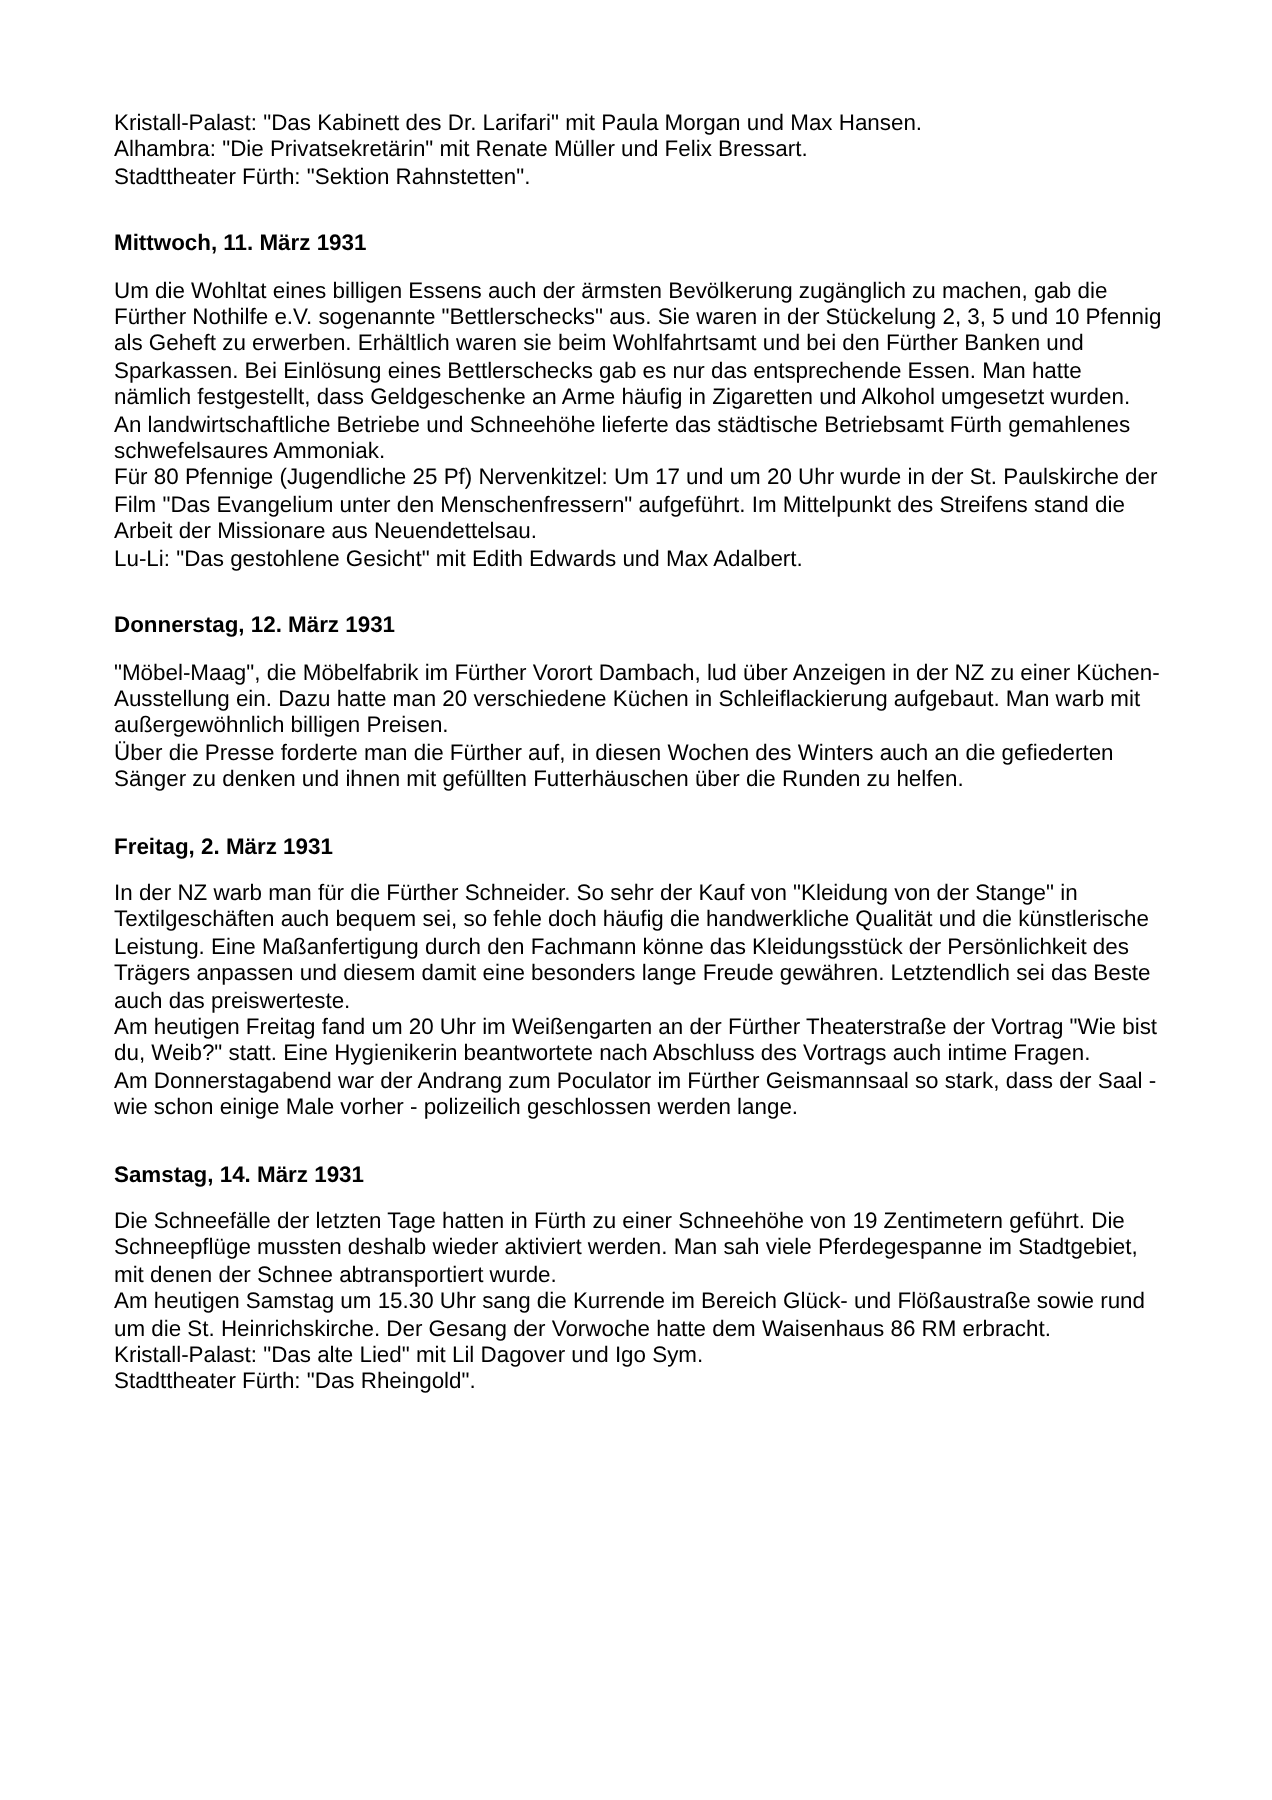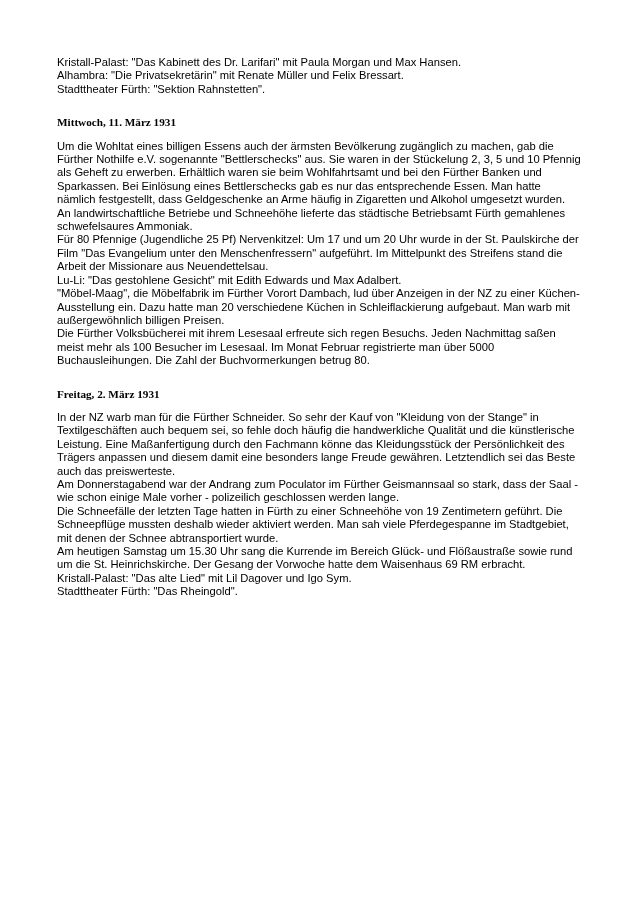--- a/index.html
+++ b/index.html
@@ -26,21 +26,20 @@
   .page p {
     margin: 0;
     padding: 0;
   }
   .day-heading {
     font-size: 11.2px;
     line-height: 13.4px;
     font-weight: bold;
     margin: 20px 0 10px 0;
     padding: 0;
-    font-family: Liberation Serif, serif;
   }
 </style>
 </head>
 <body>
 
 <div class="page">
 
   <div>
     <p>Kristall-Palast: "Das Kabinett des Dr. Larifari" mit Paula Morgan und Max Hansen.</p>
     <p>Alhambra: "Die Privatsekretärin" mit Renate Müller und Felix Bressart.</p>
@@ -49,30 +48,33 @@
 
   <section>
     <h2 class="day-heading">Mittwoch, 11. März 1931</h2>
     <p>Um die Wohltat eines billigen Essens auch der ärmsten Bevölkerung zugänglich zu machen, gab die Fürther Nothilfe e.V. sogenannte "Bettlerschecks" aus. Sie waren in der Stückelung 2, 3, 5 und 10 Pfennig als Geheft zu erwerben. Erhältlich waren sie beim Wohlfahrtsamt und bei den Fürther Banken und Sparkassen. Bei Einlösung eines Bettlerschecks gab es nur das entsprechende Essen. Man hatte nämlich festgestellt, dass Geldgeschenke an Arme häufig in Zigaretten und Alkohol umgesetzt wurden.</p>
     <p>An landwirtschaftliche Betriebe und Schneehöhe lieferte das städtische Betriebsamt Fürth gemahlenes schwefelsaures Ammoniak.</p>
     <p>Für 80 Pfennige (Jugendliche 25 Pf) Nervenkitzel: Um 17 und um 20 Uhr wurde in der St. Paulskirche der Film "Das Evangelium unter den Menschenfressern" aufgeführt. Im Mittelpunkt des Streifens stand die Arbeit der Missionare aus Neuendettelsau.</p>
     <p>Lu-Li: "Das gestohlene Gesicht" mit Edith Edwards und Max Adalbert.</p>
   </section>
 
   <section>
+    <h2 class="day-heading">Donnerstag, 12. März 1931</h2>
     <p>"Möbel-Maag", die Möbelfabrik im Fürther Vorort Dambach, lud über Anzeigen in der NZ zu einer Küchen-Ausstellung ein. Dazu hatte man 20 verschiedene Küchen in Schleiflackierung aufgebaut. Man warb mit außergewöhnlich billigen Preisen.</p>
-    <p>Die Fürther Volksbücherei mit ihrem Lesesaal erfreute sich regen Besuchs. Jeden Nachmittag saßen meist mehr als 100 Besucher im Lesesaal. Im Monat Februar registrierte man über 5000 Buchausleihungen. Die Zahl der Buchvormerkungen betrug 80.</p>
+    <p>Über die Presse forderte man die Fürther auf, in diesen Wochen des Winters auch an die gefiederten Sänger zu denken und ihnen mit gefüllten Futterhäuschen über die Runden zu helfen.</p>
   </section>
 
   <section>
     <h2 class="day-heading">Freitag, 2. März 1931</h2>
     <p>In der NZ warb man für die Fürther Schneider. So sehr der Kauf von "Kleidung von der Stange" in Textilgeschäften auch bequem sei, so fehle doch häufig die handwerkliche Qualität und die künstlerische Leistung. Eine Maßanfertigung durch den Fachmann könne das Kleidungsstück der Persönlichkeit des Trägers anpassen und diesem damit eine besonders lange Freude gewähren. Letztendlich sei das Beste auch das preiswerteste.</p>
+    <p>Am heutigen Freitag fand um 20 Uhr im Weißengarten an der Fürther Theaterstraße der Vortrag "Wie bist du, Weib?" statt. Eine Hygienikerin beantwortete nach Abschluss des Vortrags auch intime Fragen.</p>
     <p>Am Donnerstagabend war der Andrang zum Poculator im Fürther Geismannsaal so stark, dass der Saal - wie schon einige Male vorher - polizeilich geschlossen werden lange.</p>
   </section>
 
   <section>
+    <h2 class="day-heading">Samstag, 14. März 1931</h2>
     <p>Die Schneefälle der letzten Tage hatten in Fürth zu einer Schneehöhe von 19 Zentimetern geführt. Die Schneepflüge mussten deshalb wieder aktiviert werden. Man sah viele Pferdegespanne im Stadtgebiet, mit denen der Schnee abtransportiert wurde.</p>
-    <p>Am heutigen Samstag um 15.30 Uhr sang die Kurrende im Bereich Glück- und Flößaustraße sowie rund um die St. Heinrichskirche. Der Gesang der Vorwoche hatte dem Waisenhaus 69 RM erbracht.</p>
+    <p>Am heutigen Samstag um 15.30 Uhr sang die Kurrende im Bereich Glück- und Flößaustraße sowie rund um die St. Heinrichskirche. Der Gesang der Vorwoche hatte dem Waisenhaus 86 RM erbracht.</p>
     <p>Kristall-Palast: "Das alte Lied" mit Lil Dagover und Igo Sym.</p>
     <p>Stadttheater Fürth: "Das Rheingold".</p>
   </section>
 
 </div>
 
 </body></html>

